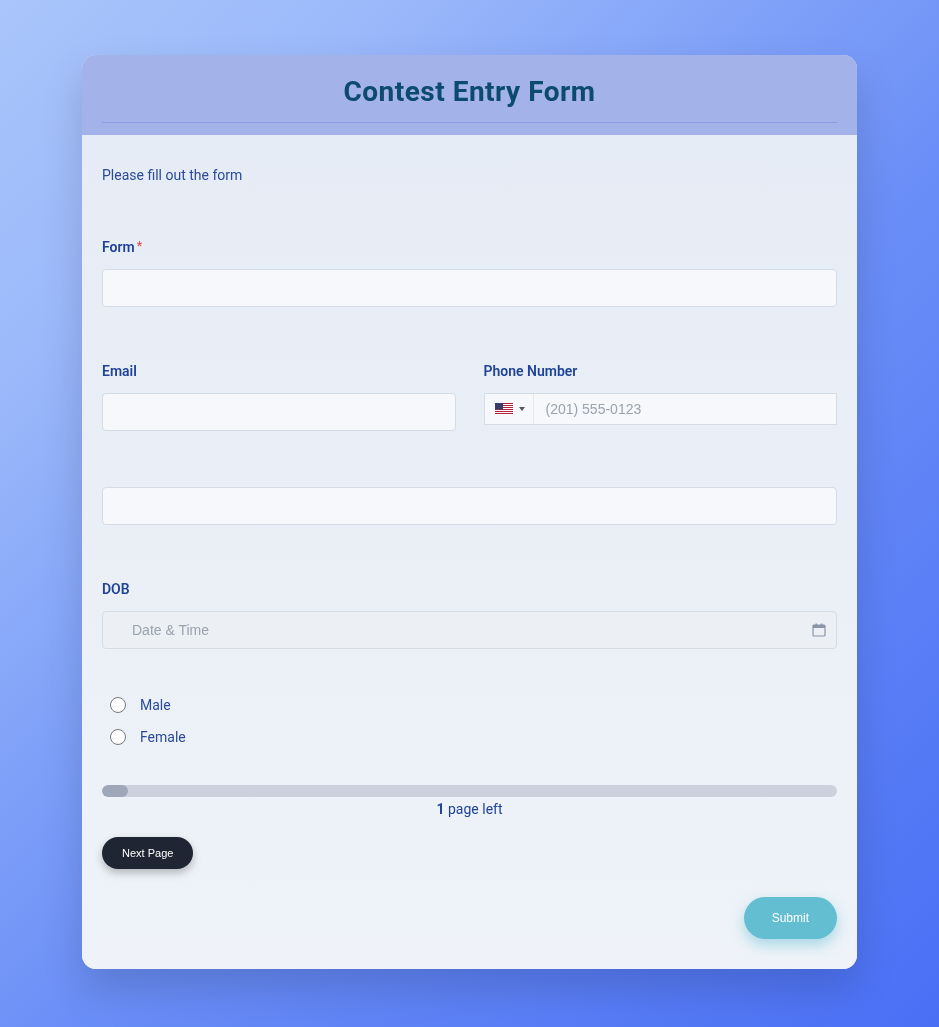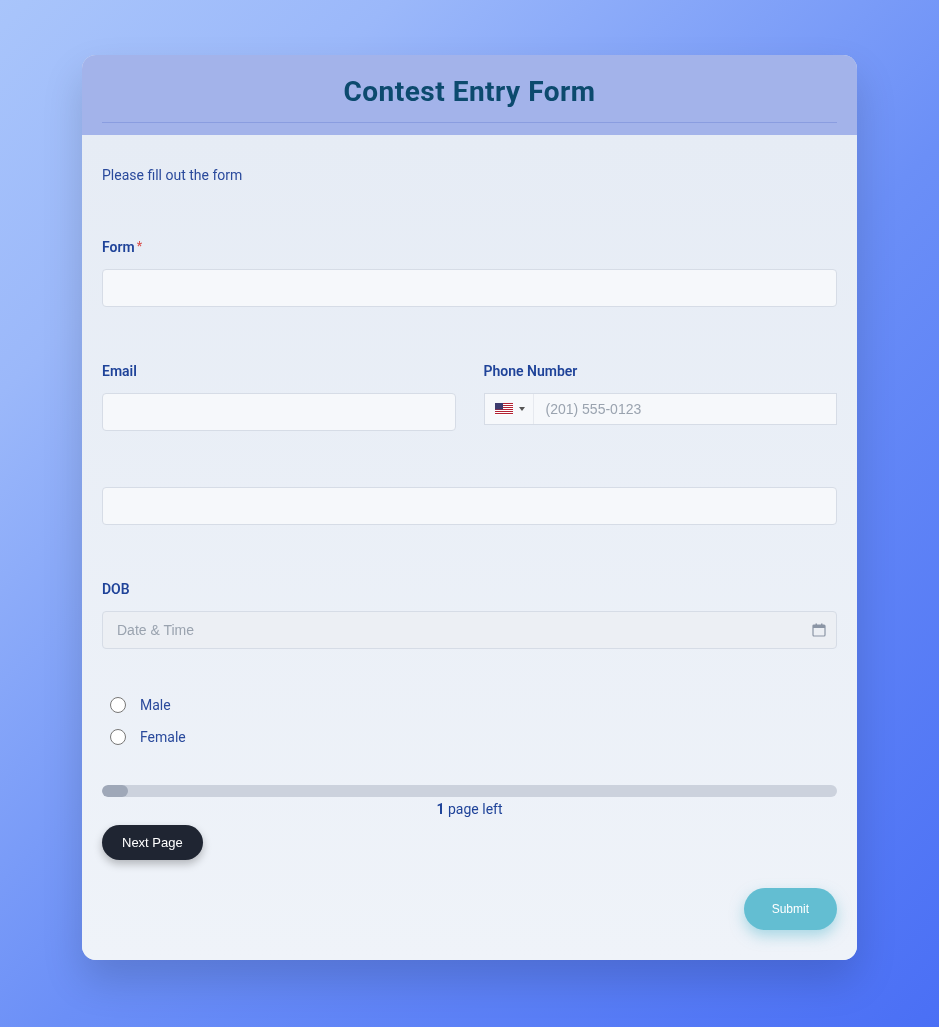--- a/index.html
+++ b/index.html
@@ -127,21 +127,21 @@
   .phone-input::placeholder {
     color: #9aa3af;
   }
   .date-wrap {
     display: flex;
     align-items: center;
     background: #eceff4;
     border: 1px solid #d6dce6;
     border-radius: 4px;
     height: 38px;
-    padding: 0 10px 0 0;
+    padding: 0 10px 0 15px;
     gap: 40px;
   }
   .date-input {
     flex: 1;
     border: none;
     background: transparent;
     padding: 0 14px;
     font-size: 14px;
     color: #333;
     height: 100%;
@@ -203,24 +203,24 @@
   .progress-text strong {
     font-weight: 700;
   }
   .next-btn {
     display: inline-block;
     background: #1f2532;
     color: #fff;
     border: none;
     border-radius: 20px;
     padding: 10px 20px;
-    font-size: 13px;
+    font-size: 11px;
     font-weight: 500;
     cursor: pointer;
-    margin-top: 8px;
+    margin-top: 20px;
     box-shadow: 0 4px 8px rgba(0,0,0,0.25);
     text-align: right;
   }
   .submit-row {
     display: flex;
     justify-content: flex-end;
     margin-top: 28px;
   }
   .submit-btn {
     background: #63bed2;

